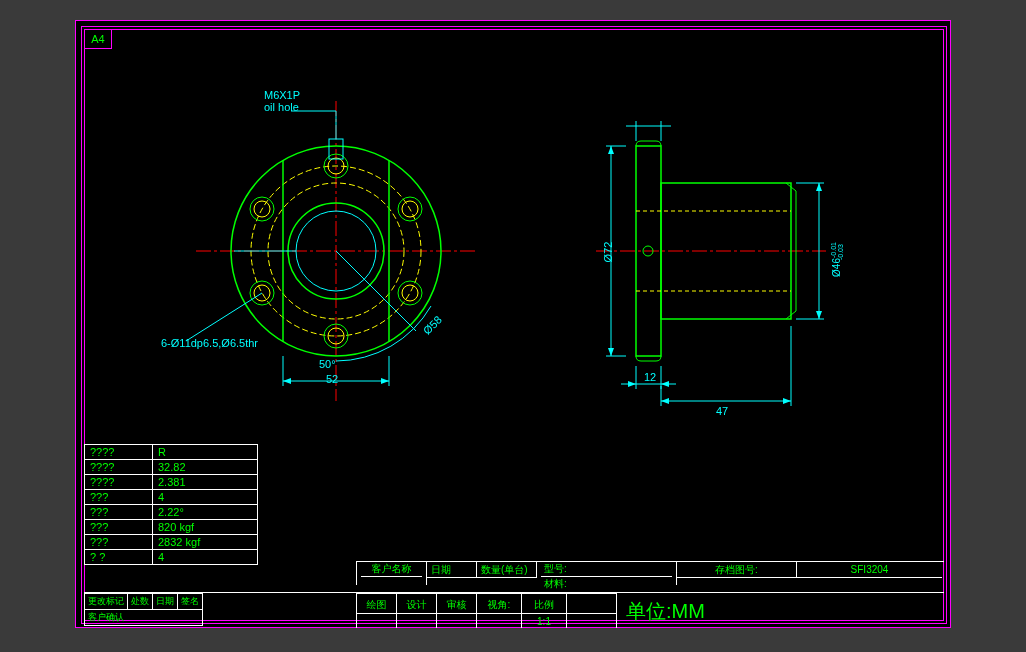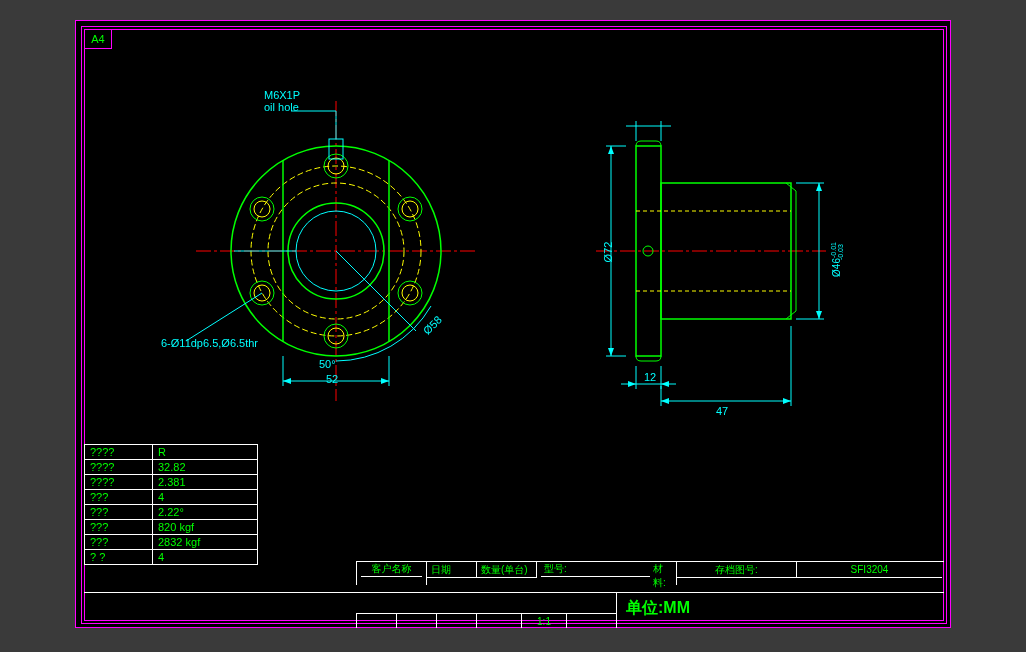--- a/index.html
+++ b/index.html
@@ -11,21 +11,21 @@
 .txt{position:absolute;font-size:11px;white-space:nowrap}
 .cyan{color:#00ffff}
 svg{position:absolute}
 .spec-table{position:absolute;left:8px;top:423px;border-collapse:collapse}
 .spec-table td{border:1px solid #fff;color:#00ff00;font-size:11px;padding:1px 5px;height:15px}
 .spec-table td:first-child{width:68px}
 .spec-table td:last-child{width:105px}
 .tb-cell{border-right:1px solid #fff;font-size:10px;color:#00ff00;padding:2px 3px;display:flex;align-items:center;justify-content:center;height:21px}
 .title-top{position:absolute;left:280px;top:540px;width:588px;height:24px;display:flex;border-top:1px solid #fff;border-left:1px solid #fff}
 .tt-cell{border-right:1px solid #fff;font-size:10px;color:#00ff00;display:flex;align-items:center;padding:0 4px}
-.units-label{position:absolute;left:550px;top:577px;font-size:16px;color:#00ff00;font-weight:bold}
+.units-label{position:absolute;left:550px;top:577px;font-size:20px;color:#00ff00;font-weight:normal}
 .left-titles{position:absolute;left:8px;top:572px}
 .left-titles td{border:1px solid #fff;font-size:9px;color:#00ff00;padding:1px 3px;height:13px}
 </style>
 </head>
 <body>
 
 <div class="cad-area">
 <div class="frame-outer"></div>
 <div class="frame-inner"></div>
 <div class="a4-box">A4</div>
@@ -176,29 +176,51 @@
 </tbody>
     </table>
 
 <div class="title-top">
   <div class="tt-cell" style="width:70px;flex-direction:column">
     <div style="height:15px;border-bottom:1px solid #fff;width:100%;text-align:center">客户名称</div>
     <div style="height:15px"></div>
   </div>
   <div class="tt-cell" style="width:50px;border-bottom:1px solid #fff;height:16px">日期</div>
   <div class="tt-cell" style="width:60px;border-bottom:1px solid #fff;height:16px">数量(单台)</div>
-  <div class="tt-cell" style="width:140px;flex-direction:row;align-items:flex-start">
+  <div class="tt-cell" style="width:140px;flex-direction:column;align-items:flex-start">
     <div style="height:15px;border-bottom:1px solid #fff;width:100%;padding-left:3px">型号:</div>
     <div style="height:15px;padding-left:3px">材料:</div>
   </div>
   <div class="tt-cell" style="width:120px;border-bottom:1px solid #fff;height:16px;justify-content:center">存档图号:</div>
   <div class="tt-cell" style="width:145px;border-bottom:1px solid #fff;height:16px;justify-content:center;border-right:none">SFI3204</div>
 </div>
 
-
+<table class="left-titles" style="border-collapse:collapse">
+<tbody>
+        <tr>
+          <td>更改标记</td>
+          <td>处数</td>
+          <td>日期</td>
+          <td>签名</td>
+        </tr>
+<tr>
+          <td colspan="4">客户确认</td>
+        </tr>
+</tbody>
+    </table>
+
+<div style="position:absolute;left:280px;top:572px;width:260px;display:flex;border-top:1px solid #fff;border-left:1px solid #fff">
+  <div class="tb-cell" style="width:40px">绘图</div>
+  <div class="tb-cell" style="width:40px">设计</div>
+  <div class="tb-cell" style="width:40px">审核</div>
+  <div class="tb-cell" style="width:45px">视角:</div>
+  <div class="tb-cell" style="width:45px;flex-direction:column">
+    <div>比例</div>
+  </div>
+</div>
 <div style="position:absolute;left:280px;top:592px;width:260px;display:flex;border-top:1px solid #fff;border-left:1px solid #fff;border-bottom:none">
   <div class="tb-cell" style="width:40px;height:14px"></div>
   <div class="tb-cell" style="width:40px;height:14px"></div>
   <div class="tb-cell" style="width:40px;height:14px"></div>
   <div class="tb-cell" style="width:45px;height:14px"></div>
   <div class="tb-cell" style="width:45px;height:14px">1:1</div>
 </div>
 
 <div class="units-label">单位:MM</div>
 

